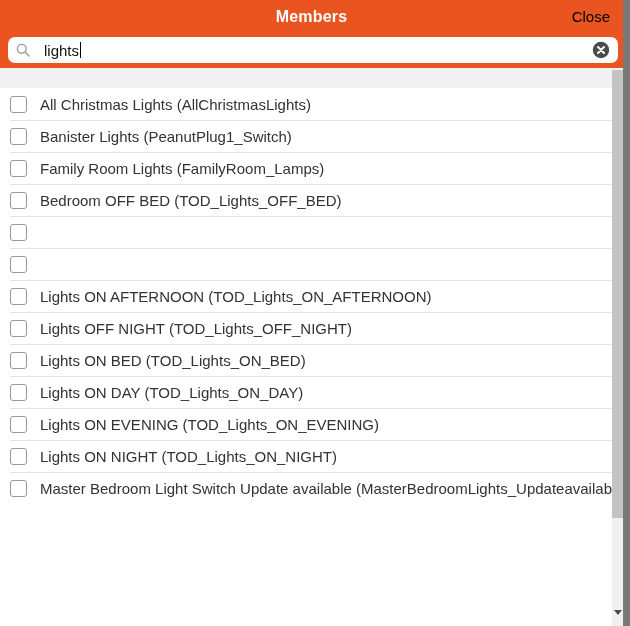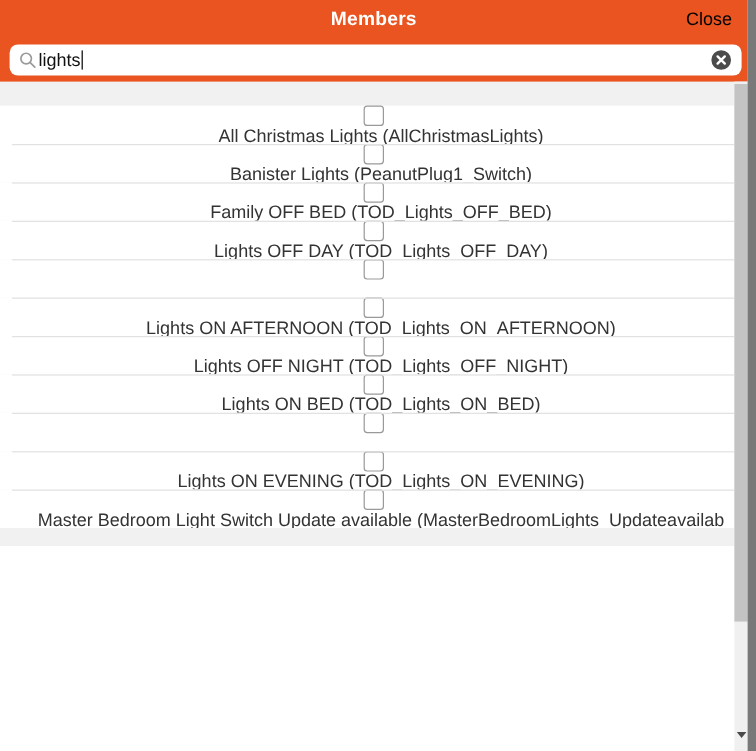--- a/index.html
+++ b/index.html
@@ -39,41 +39,40 @@
   }
   .searchbar {
     position: absolute; top: 37px; left: 8px;
     width: 610px; height: 26px; box-sizing: border-box;
     background: #ffffff; border-radius: 7px;
     display: flex; align-items: center;
     padding: 0 8px;
   }
   .search-icon { flex: none; display: flex; align-items: center; }
   .search-text {
-    font-size: 15px; color: #111111; margin-left: 2px;
+    font-size: 15px; color: #111111; margin-left: 14px;
     white-space: pre;
   }
   .caret { width: 1px; height: 16px; background: #000000; margin-left: 1px; }
   .clear-btn {
     margin-left: auto; flex: none;
     width: 18px; height: 18px;
     border: none; padding: 0; background: transparent;
     cursor: pointer; display: flex; align-items: center; justify-content: center;
   }
   .member-list {
     position: absolute; top: 88px; left: 0;
     width: 612px;
   }
   .row {
     position: relative; height: 32px;
     background: #ffffff;
     display: flex; align-items: center;
     padding-left: 10px; box-sizing: border-box;
     cursor: pointer;
-    flex-direction: column;
   }
   .row + .row::before {
     content: ""; position: absolute;
     top: 0; left: 10px; right: 0; height: 1px;
     background: #e2e2e2;
   }
   .checkbox {
     flex: none;
     width: 15px; height: 15px;
     border: 1px solid #999999; border-radius: 3px;
@@ -138,47 +137,55 @@
       <div class="row">
     <span class="checkbox"></span>
     <span class="member-label">All Christmas Lights (AllChristmasLights)</span>
   </div>
       <div class="row">
     <span class="checkbox"></span>
     <span class="member-label">Banister Lights (PeanutPlug1_Switch)</span>
   </div>
       <div class="row">
     <span class="checkbox"></span>
-    <span class="member-label">Family OFF BED (TOD_Lights_OFF_BED)</span>
-  </div>
-      <div class="row">
-    <span class="checkbox"></span>
-    <span class="member-label">Lights OFF DAY (TOD_Lights_OFF_DAY)</span>
+    <span class="member-label">Family Room Lights (FamilyRoom_Lamps)</span>
+  </div>
+      <div class="row">
+    <span class="checkbox"></span>
+    <span class="member-label">Bedroom OFF BED (TOD_Lights_OFF_BED)</span>
+  </div>
+      <div class="row">
+    <span class="checkbox"></span>
   </div>
       <div class="row">
     <span class="checkbox"></span>
   </div>
       <div class="row">
     <span class="checkbox"></span>
     <span class="member-label">Lights ON AFTERNOON (TOD_Lights_ON_AFTERNOON)</span>
   </div>
       <div class="row">
     <span class="checkbox"></span>
     <span class="member-label">Lights OFF NIGHT (TOD_Lights_OFF_NIGHT)</span>
   </div>
       <div class="row">
     <span class="checkbox"></span>
     <span class="member-label">Lights ON BED (TOD_Lights_ON_BED)</span>
   </div>
       <div class="row">
     <span class="checkbox"></span>
+    <span class="member-label">Lights ON DAY (TOD_Lights_ON_DAY)</span>
   </div>
       <div class="row">
     <span class="checkbox"></span>
     <span class="member-label">Lights ON EVENING (TOD_Lights_ON_EVENING)</span>
+  </div>
+      <div class="row">
+    <span class="checkbox"></span>
+    <span class="member-label">Lights ON NIGHT (TOD_Lights_ON_NIGHT)</span>
   </div>
       <div class="row">
     <span class="checkbox"></span>
     <span class="member-label">Master Bedroom Light Switch Update available (MasterBedroomLights_Updateavailab…</span>
   </div>
     </div>
 
   <div class="scrollbar">
     <div class="scroll-thumb"></div>
     <button class="scroll-down-stepper">

